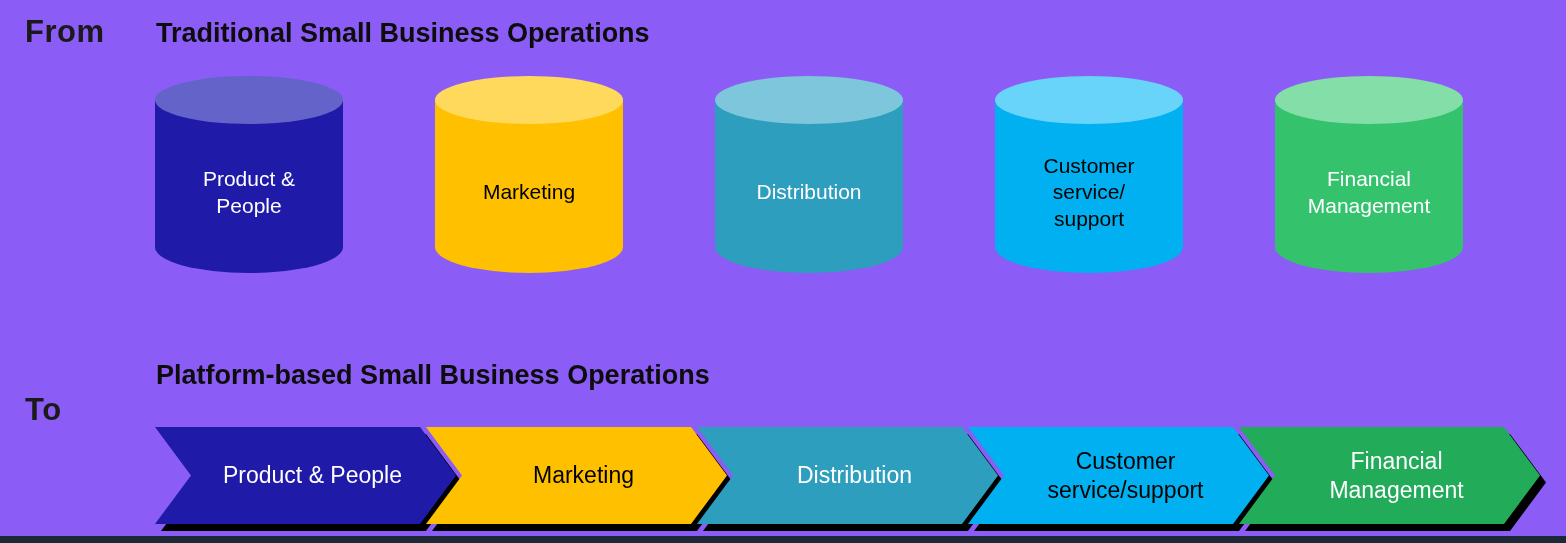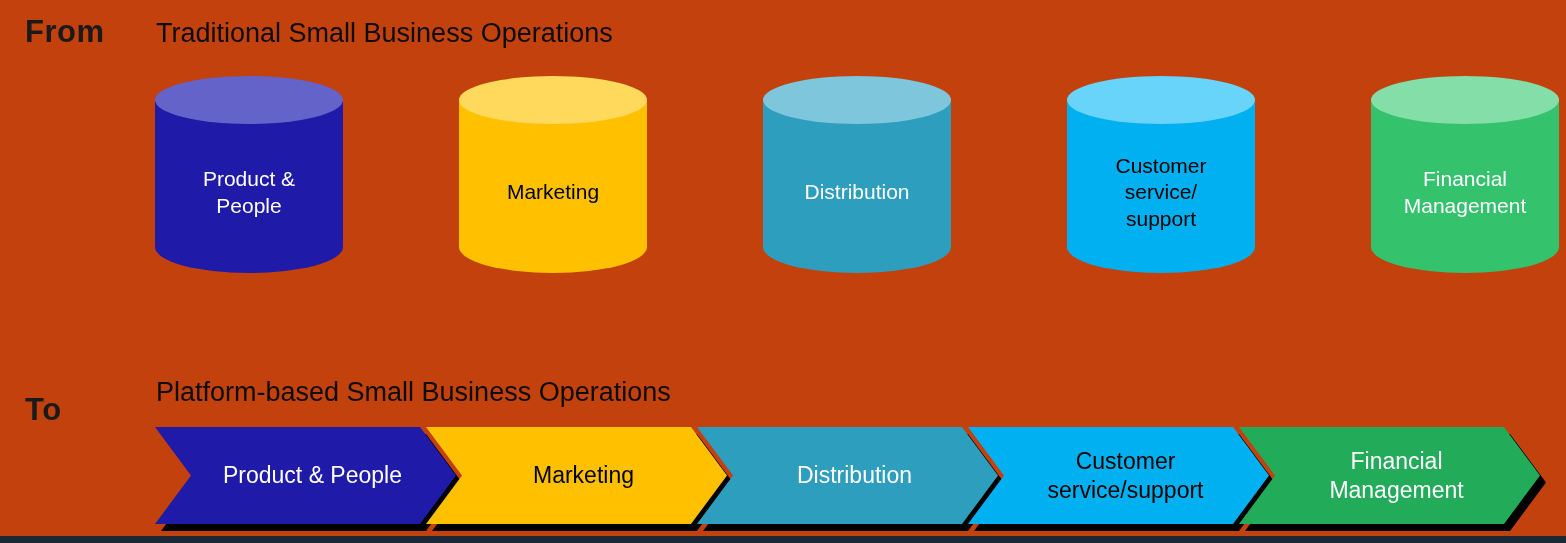--- a/index.html
+++ b/index.html
@@ -25,33 +25,33 @@
     color: #1a1a1a;
     letter-spacing: 0.5px;
   }
   .side-label.from { top: 14px; }
   .side-label.to   { top: 392px; }
 
   .section-title {
     position: absolute;
     left: 156px;
     font-size: 27px;
-    font-weight: 400;
+    font-weight: 700;
     color: #0d0d0d;
   }
   .section-title.from { top: 18px; }
-  .section-title.to   { top: 377px; }
+  .section-title.to   { top: 360px; }
 
   
   .cylinder-row {
     position: absolute;
     left: 155px;
     top: 76px;
     display: flex;
-    gap: 116px;
+    gap: 92px;
   }
   .cylinder {
     position: relative;
     width: 188px;
     height: 197px;
   }
   .cyl-body {
     position: absolute;
     left: 0;
     top: 24px;
@@ -125,21 +125,21 @@
     position: absolute;
     left: 0;
     right: 0;
     bottom: 0;
     height: 7px;
   }
 </style>
 </head>
 <body>
 
-<div class="canvas" style="background: #c2410c;">
+<div class="canvas" style="background: #8b5cf6;">
 
   <div class="side-label from">From</div>
   <div class="section-title from">Traditional Small Business Operations</div>
 
   <div class="cylinder-row">
 
     <div class="cylinder">
       <div class="cyl-body" style="background: rgb(31, 26, 168);"></div>
       <div class="cyl-top" style="background: rgb(99, 99, 201);"></div>
       <div class="cyl-label" style="color: rgb(255, 255, 255);">Product &amp;

